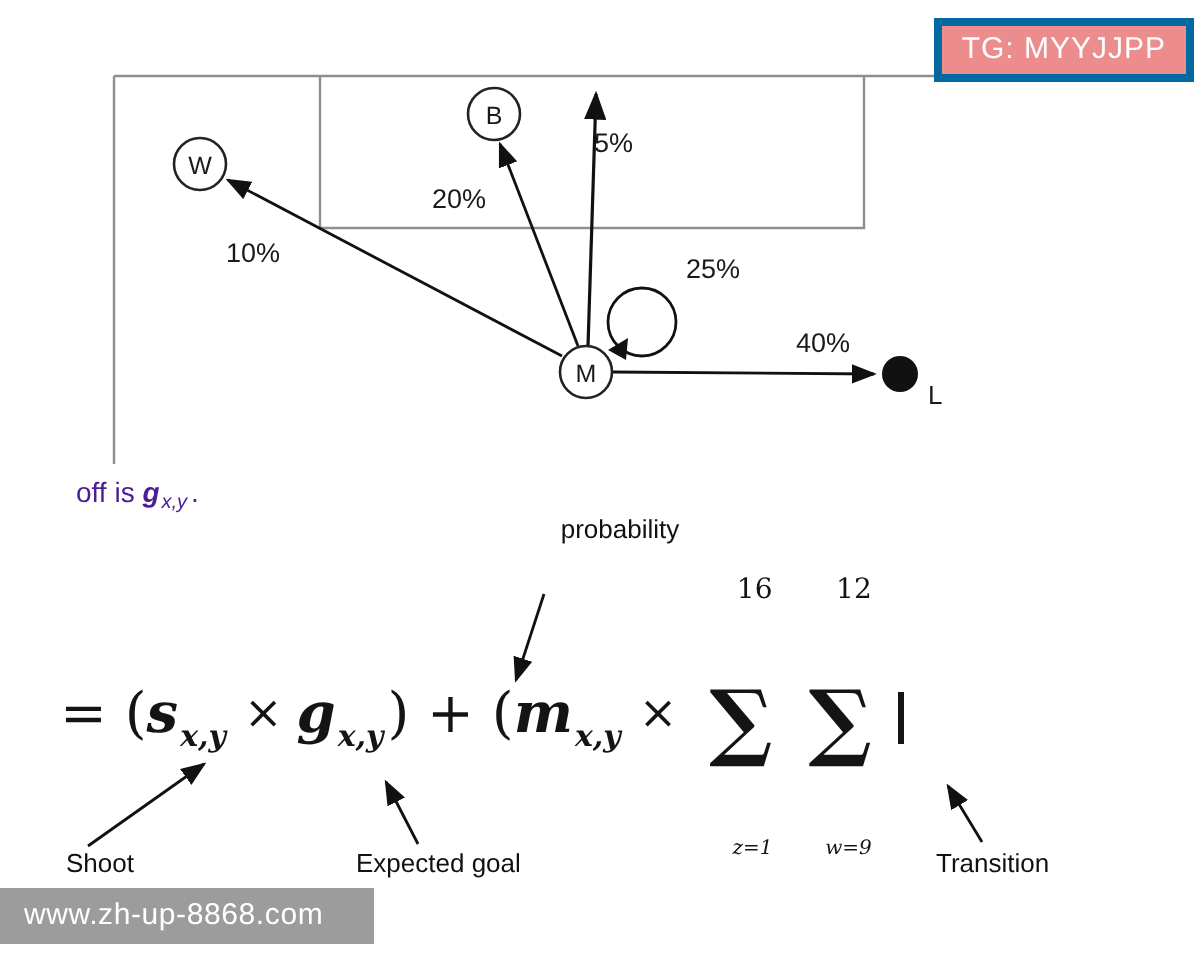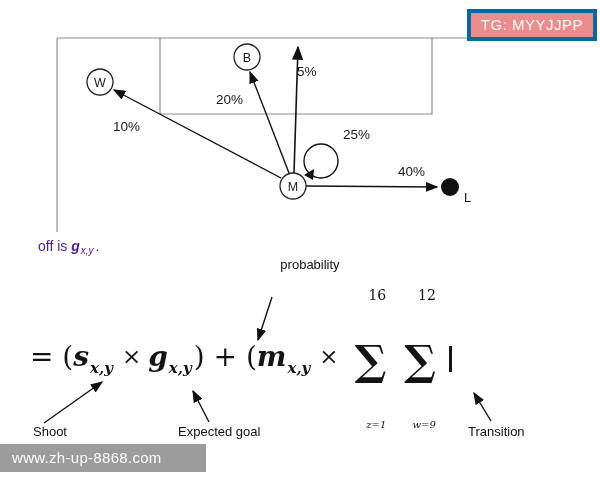--- a/index.html
+++ b/index.html
@@ -41,21 +41,21 @@
   .sum-lower { font-size:10px; font-style:italic; margin-top:2px; }
   .cutoff-glyph { width:8px; height:26px; border-left:3px solid #141414; margin-left:4px; align-self:center; }
 
   
   .wm-top {
     position:absolute; top:9px; right:3px;
     background:#ed8c8c; border:4px solid #0369a1; color:#ffffff;
     font-size:15px; padding:3px 10px 4px 10px; letter-spacing:0.5px;
   }
   .wm-bottom {
-    position:absolute; left:0; bottom:8px; width:206px; height:28px;
+    position:absolute; left:0; bottom:8px; width:187px; height:28px;
     background:rgba(128,128,128,0.78); color:#ffffff;
     font-size:15px; line-height:28px; padding-left:12px; box-sizing:border-box;
     letter-spacing:0.3px;
   }
 </style>
 </head>
 <body>
 
 <div class="page">
 

